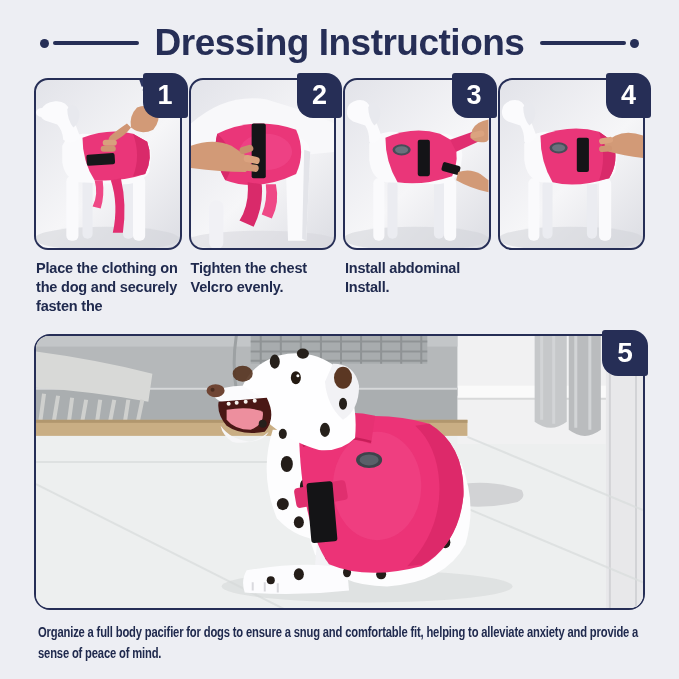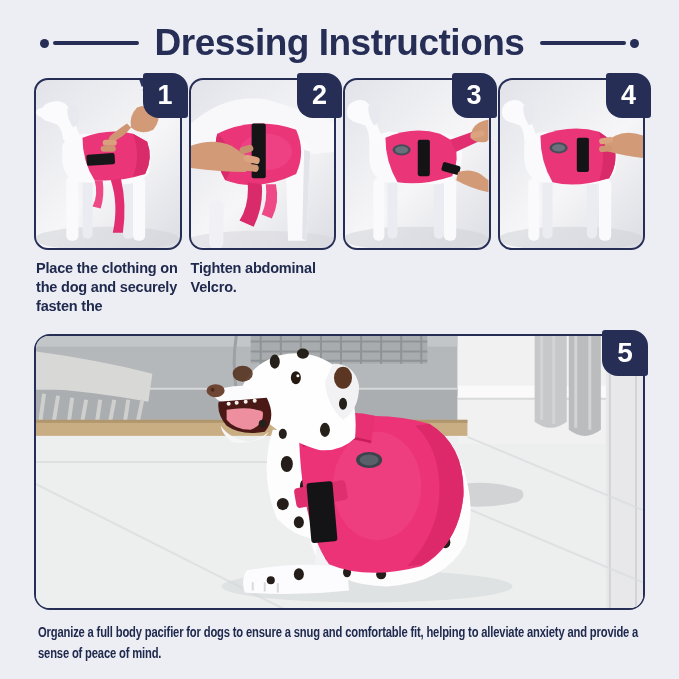--- a/index.html
+++ b/index.html
@@ -211,21 +211,22 @@
         </svg>
       </div>
       <div class="badge">
           <span>4</span>
         </div>
     </figure>
   </section>
 
   <section class="captions">
     <p>Place the clothing on the dog and securely fasten the</p>
-    <p>Tighten abdominal Velcro.</p>
+    <p>Tighten the chest Velcro evenly.</p>
+    <p>Install abdominal Install.</p>
   </section>
 
   <figure class="photo">
     <div class="photo-img">
       <svg viewBox="0 0 605 276" preserveAspectRatio="xMidYMid slice">
 
         <g>
           <rect x="0" y="0" width="605" height="276" fill="#edefef"></rect>
           <rect x="420" y="0" width="185" height="110" fill="#f1f1f2"></rect>
           <rect x="420" y="52" width="185" height="13" fill="#fafafa"></rect>

